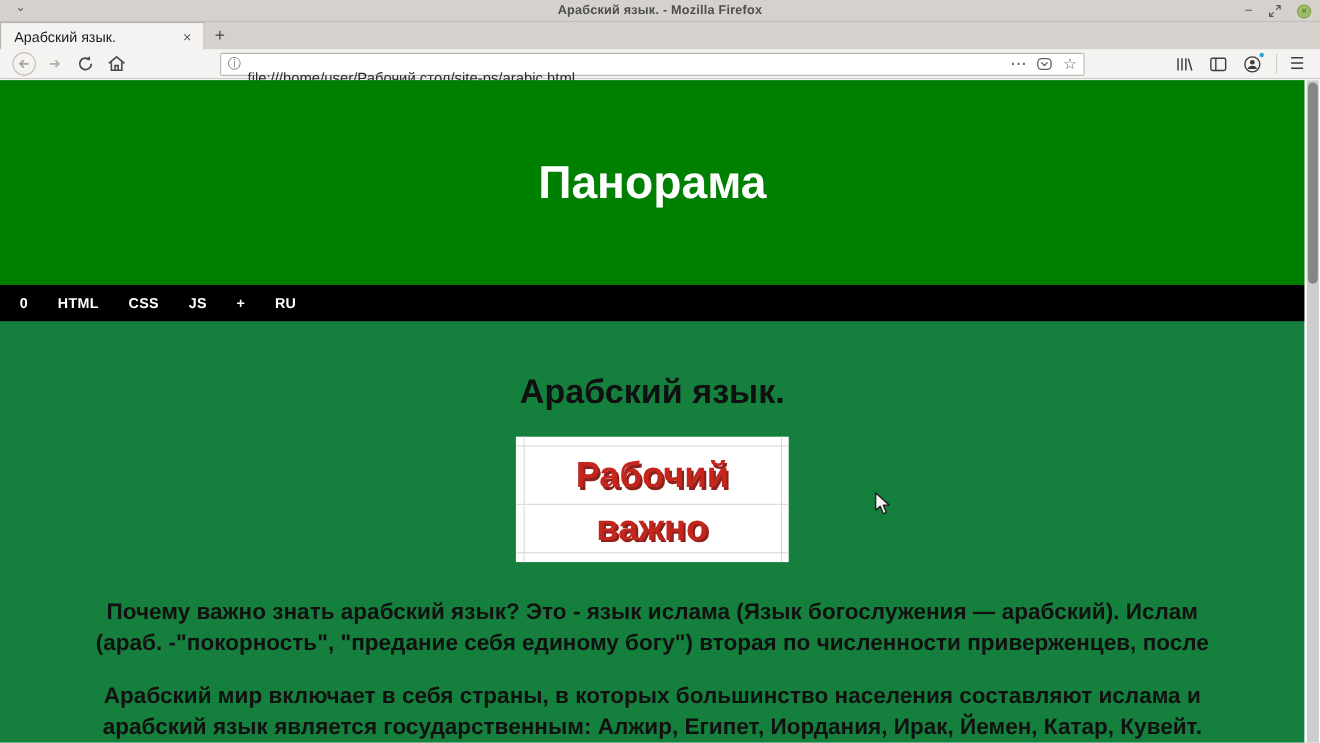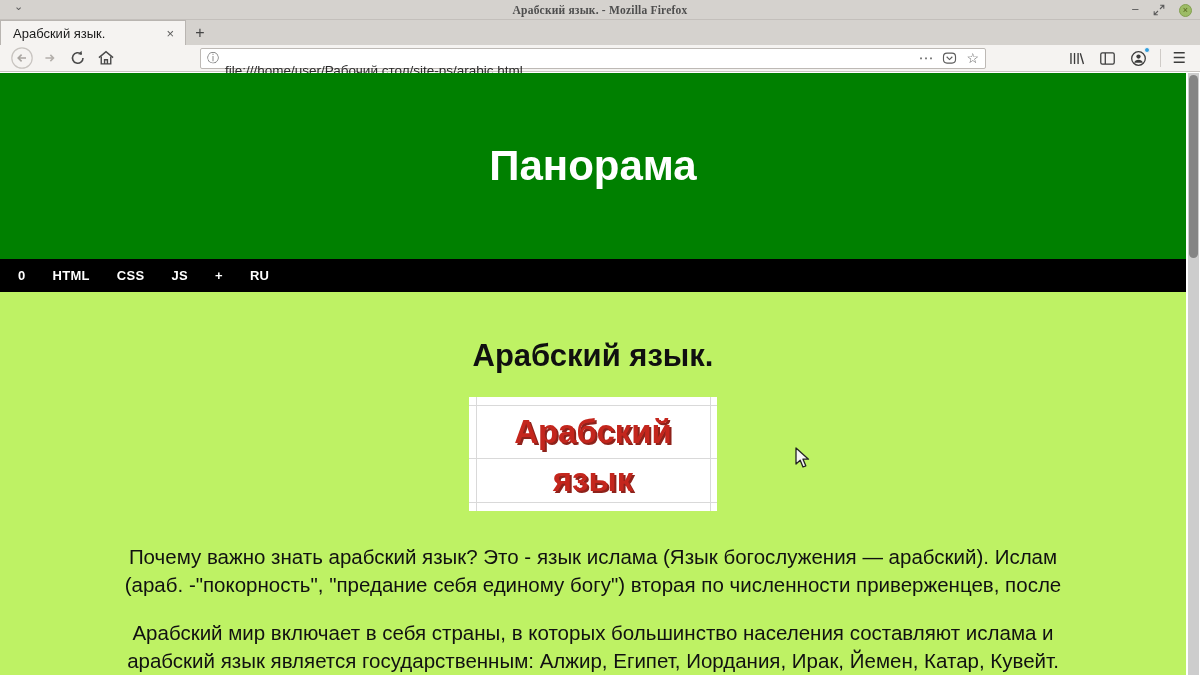--- a/index.html
+++ b/index.html
@@ -2,21 +2,21 @@
 <html><head>
 <meta charset="utf-8">
 <style>
   * { margin:0; padding:0; box-sizing:border-box; }
   html,body { width:1200px; height:675px; overflow:hidden; background:#fff;
     font-family:"Liberation Sans", sans-serif; }
   
   .titlebar { position:relative; height:20px; background:#d5d2ce; border-bottom:1px solid #c3bfbb;
     display:flex; align-items:center; justify-content:center; }
   .titlebar-chevron { position:absolute; left:14px; top:0px; font-size:11px; color:#5a5a5a; }
-  .titlebar-title { font-size:11.5px; font-weight:700; color:#4e4e4e; letter-spacing:.2px;font-family:Liberation Serif, serif; }
+  .titlebar-title { font-size:11.5px; font-weight:700; color:#4e4e4e; letter-spacing:.2px; }
   .win-controls { position:absolute; right:8px; top:0; height:20px; display:flex; align-items:center; gap:14px; }
   .win-min { font-size:13px; color:#5c5c5c; line-height:10px; }
   .win-max svg { display:block; }
   .win-close { width:13px; height:13px; border-radius:50%; background:#9dbc66; border:1px solid #83a050;
     display:flex; align-items:center; justify-content:center; font-size:9px; color:#55641f; line-height:1; }
   
   .tabbar { height:25px; background:#d5d2ce; display:flex; align-items:flex-end; }
   .tab { width:186px; height:25px; background:#f5f3f1; border:1px solid #b9b5b1; border-bottom:none;
     display:flex; align-items:center; padding:0 8px 0 12px; }
   .tab-label { flex:1; font-size:13px; color:#1b1b1b; white-space:nowrap; overflow:hidden; }
@@ -34,37 +34,37 @@
   .url-dots { font-size:15px; color:#5c5c5c; margin:0 7px; letter-spacing:1px; }
   .url-pocket { margin-right:8px; display:flex; }
   .url-star { font-size:14px; color:#5c5c5c; }
   .tb-right { position:absolute; right:14px; display:flex; align-items:center; gap:12px; }
   .tb-sep { width:1px; height:18px; background:#cfcbc7; }
   .account-wrap { position:relative; display:flex; }
   .account-dot { position:absolute; right:-2px; top:-2px; width:6px; height:6px; border-radius:50%;
     background:#2f9fe0; border:1px solid #f5f3f1; }
   .menu-glyph { font-size:15px; color:#3c3c3c; }
   
-  .viewport { position:absolute; left:0; top:73px; width:1186px; height:602px; background:#bef264; }
+  .viewport { position:absolute; left:0; top:73px; width:1186px; height:602px; background:#15803d; }
   .banner { height:186px; background:#008000; display:flex; flex-direction:column;
     align-items:center; justify-content:center; }
   .banner-line { color:#fff; font-size:42px; font-weight:700; line-height:50px; }
   .sitenav { height:33px; background:#000; display:flex; align-items:center; padding-left:18px; }
   .sitenav a { color:#fff; font-size:13px; font-weight:600; margin-right:27px; text-decoration:none;
     letter-spacing:.3px; }
   .page-h1 { margin-top:46px; text-align:center; font-size:31px; font-weight:700; color:#101010; }
   .card { position:relative; width:248px; height:114px; margin:23px auto 0; background:#fff; }
   .card .hline { position:absolute; left:0; right:0; height:1px; background:#d9d9d9; }
   .card .vline { position:absolute; top:0; bottom:0; width:1px; background:#d9d9d9; }
   .card-row { position:absolute; left:0; right:0; display:flex; align-items:center; justify-content:center; }
   .card-text { font-size:33px; font-weight:700; color:#c4261d; text-shadow:2px 2px 0 #8e221b; }
   .para { margin:0 28px; text-align:center; font-size:20.5px; line-height:27.5px; color:#111; }
   .para-1 { margin-top:32px; }
   .para-2 { margin-top:21px; }
-  .para span { display:block; }
+  .para span { display:block;font-weight:bold; }
   
   .scrollbar { position:absolute; right:0; top:73px; width:14px; height:602px; background:#fff; }
   .scroll-track { position:absolute; right:1px; top:0; bottom:0; width:11px; background:#cdcdcd; }
   .scroll-thumb { position:absolute; right:2px; top:2px; width:9px; height:183px; background:#858585; border-radius:5px; }
   
   .cursor { position:absolute; left:795px; top:447px; }
 </style>
 </head>
 <body>
 
@@ -164,24 +164,24 @@
     <a href="#">RU</a>
   </div>
   <h1 class="page-h1">Арабский язык.</h1>
   <div class="card">
     <div class="hline" style="top:8px"></div>
     <div class="hline" style="top:61px"></div>
     <div class="hline" style="top:105px"></div>
     <div class="vline" style="left:7px"></div>
     <div class="vline" style="left:241px"></div>
     <div class="card-row" style="top:8px;height:53px">
-      <span class="card-text">Арабский</span>
+      <span class="card-text">Рабочий</span>
     </div>
     <div class="card-row" style="top:61px;height:44px">
-      <span class="card-text">язык</span>
+      <span class="card-text">важно</span>
     </div>
   </div>
   <p class="para para-1">
     <span>Почему важно знать арабский язык? Это - язык ислама (Язык богослужения — арабский). Ислам</span>
     <span>(араб. -"покорность", "предание себя единому богу") вторая по численности приверженцев, после</span>
   </p>
   <p class="para para-2">
     <span>Арабский мир включает в себя страны, в которых большинство населения составляют ислама и</span>
     <span>арабский язык является государственным: Алжир, Египет, Иордания, Ирак, Йемен, Катар, Кувейт.</span>
   </p>

